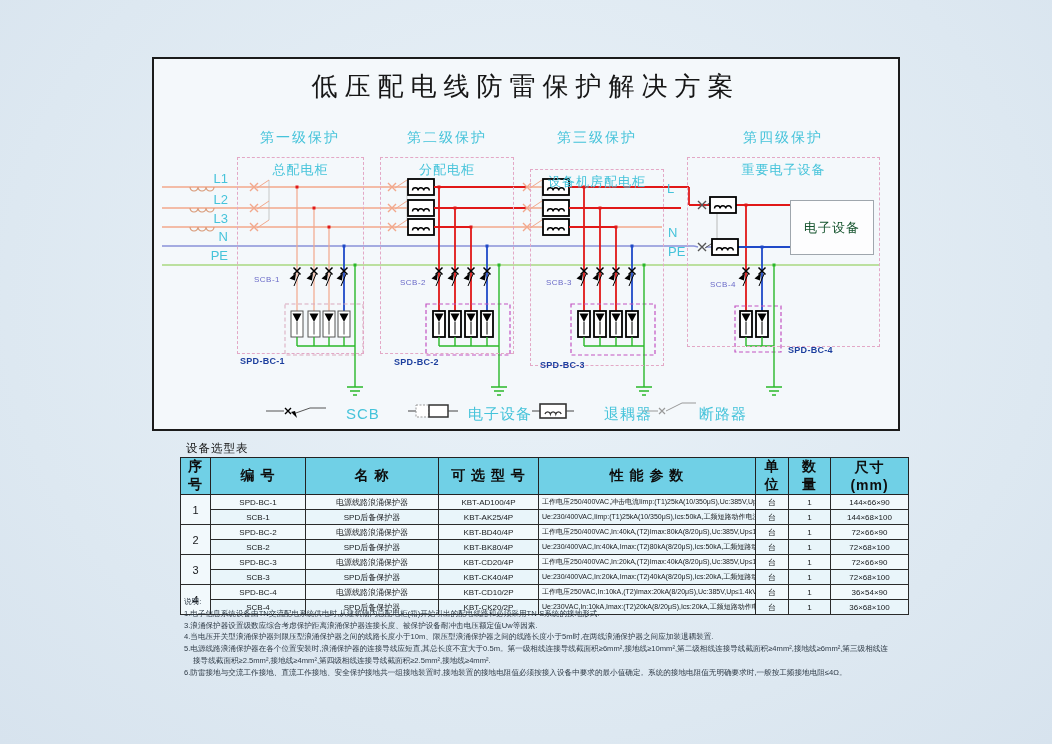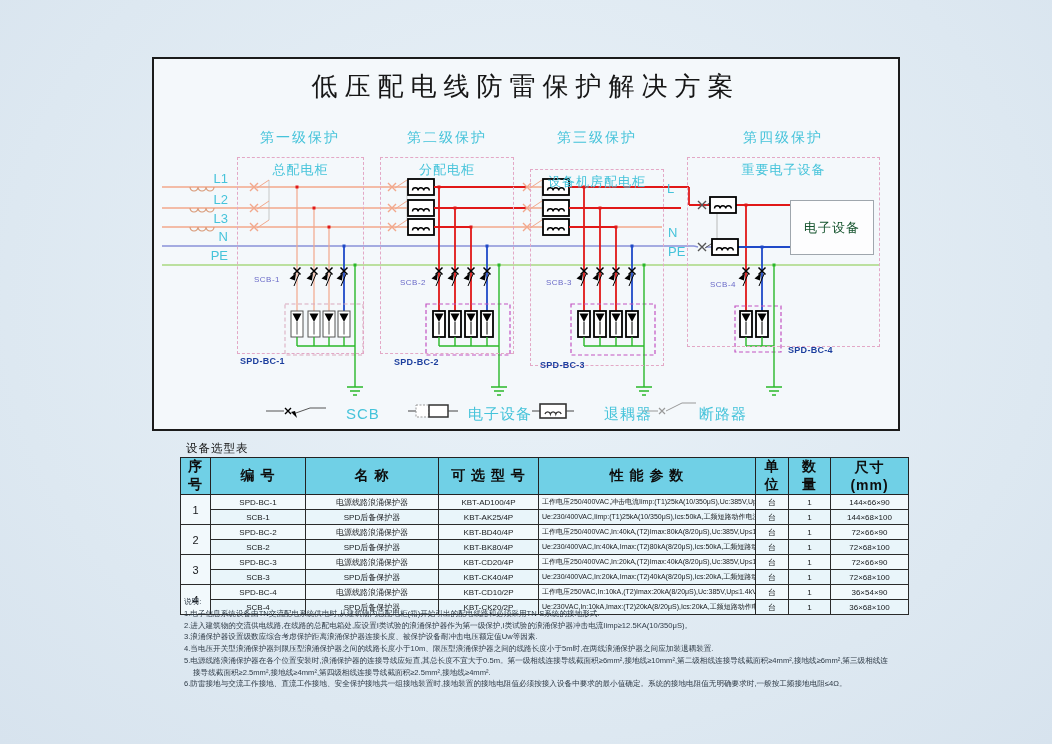--- a/index.html
+++ b/index.html
@@ -368,20 +368,19 @@
         <td>台</td>
         <td>1</td>
         <td>36×68×100</td>
       </tr>
     </tbody>
   </table>
 
   <div class="notes">
     <div class="nline">说明:</div>
     <div class="nline">1.电子信息系统设备由TN交流配电系统供电时,从建筑物内总配电柜(箱)开始引出的配电线路和必须采用TN-S系统的接地形式.</div>
-    <div class="nline">2.进入建筑物的交流供电线路,在线路的总配电箱处,应设置I类试验的浪涌保护器作为第一级保护,I类试验的浪涌保护器冲击电流Iimp≥12.5KA(10/350μS)。</div>
     <div class="nline">3.浪涌保护器设置级数应综合考虑保护距离浪涌保护器连接长度、被保护设备耐冲击电压额定值Uw等因素.</div>
     <div class="nline">4.当电压开关型浪涌保护器到限压型浪涌保护器之间的线路长度小于10m、限压型浪涌保护器之间的线路长度小于5m时,在两线浪涌保护器之间应加装退耦装置.</div>
     <div class="nline">5.电源线路浪涌保护器在各个位置安装时,浪涌保护器的连接导线应短直,其总长度不宜大于0.5m。第一级相线连接导线截面积≥6mm²,接地线≥10mm²,第二级相线连接导线截面积≥4mm²,接地线≥6mm²,第三级相线连接导线截面积≥2.5mm²,接地线≥4mm²,第四级相线连接导线截面积≥2.5mm²,接地线≥4mm².</div>
     <div class="nline">6.防雷接地与交流工作接地、直流工作接地、安全保护接地共一组接地装置时,接地装置的接地电阻值必须按接入设备中要求的最小值确定。系统的接地电阻值无明确要求时,一般按工频接地电阻≤4Ω。</div>
   </div>
 
 </div>
 
 </body></html>

